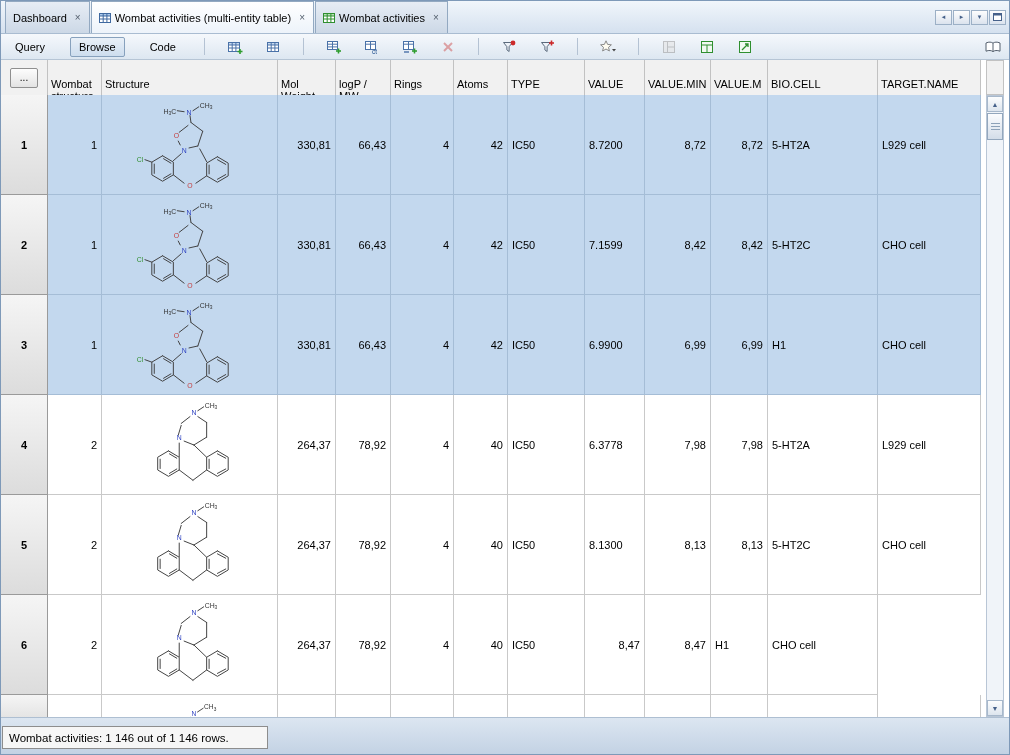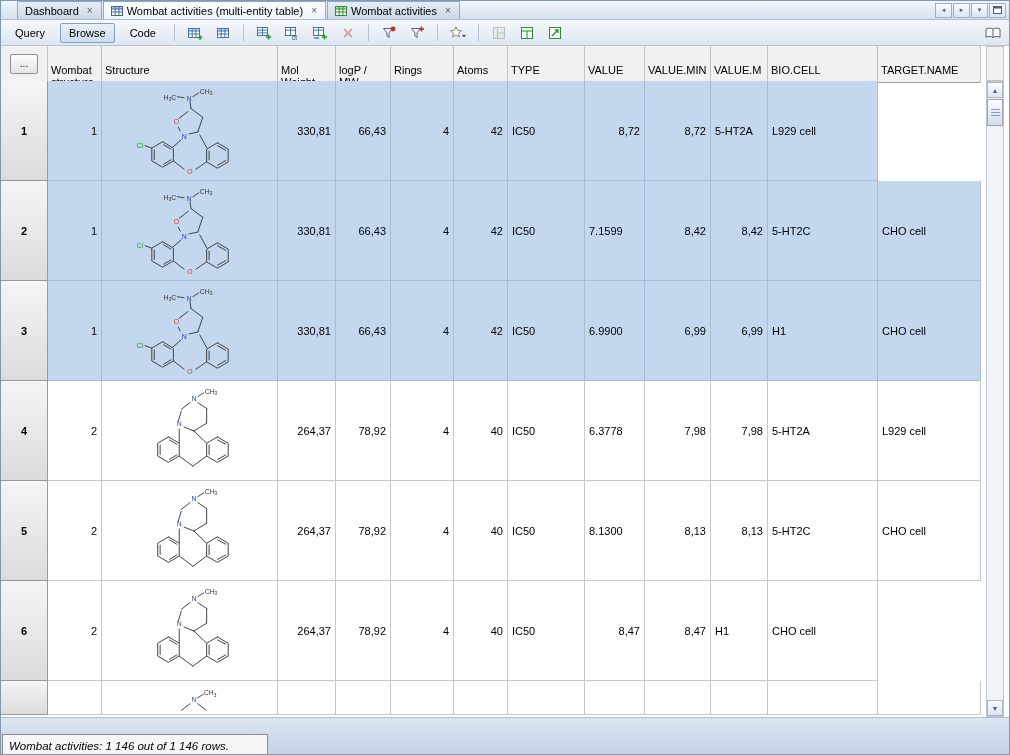--- a/index.html
+++ b/index.html
@@ -2,35 +2,35 @@
 <html><head>
 <meta charset="utf-8">
 <style>
   * { box-sizing: border-box; margin: 0; padding: 0; }
   html,body { width:1010px; height:755px; }
   body { font-family:"Liberation Sans", sans-serif; font-size:11px; color:#000; background:#d2dfee; }
   .window { width:1010px; height:755px; border:1px solid #7e99b8; background:#d2dfee;
             display:flex; flex-direction:column; overflow:hidden; position:relative; }
 
   
-  .tabbar { height:19px; background:linear-gradient(#f1f6fb,#d5e1ef); border-bottom:1px solid #a9bcd1;
-            display:flex; align-items:stretch; padding-left:16px; flex:0 0 auto; }
+  .tabbar { height:33px; background:linear-gradient(#f1f6fb,#d5e1ef); border-bottom:1px solid #a9bcd1;
+            display:flex; align-items:stretch; padding-left:4px; flex:0 0 auto; }
   .tab { display:flex; align-items:center; gap:4px; padding:0 7px; margin-right:1px;
          border:1px solid #93a9c1; border-bottom:none; background:linear-gradient(#e7edf5,#ccd8e6);
          white-space:nowrap; cursor:default; }
   .tab.active { background:linear-gradient(#ffffff,#edf3fa);justify-content:flex-end; }
   .tab .close { color:#55606e; font-size:10px; line-height:10px; margin-left:3px; padding:0 1px; }
   .tab-controls { margin-left:auto; display:flex; align-items:center; gap:1px; padding:2px 3px 2px 0; }
   .tc-btn { width:17px; height:15px; border:1px solid #9cb0c6; background:linear-gradient(#fdfdfd,#dbe3ee);
             display:flex; align-items:center; justify-content:center; font-size:7px; color:#46618a; }
   .tc-btn svg { display:block; }
 
   
   .toolbar { height:26px; background:linear-gradient(#f5f8fc,#dde7f1); border-bottom:1px solid #b6c5d5;
-             display:flex; align-items:center; padding:0 5px; gap:6px; flex:0 0 auto; }
+             display:flex; align-items:center; padding:0 5px; gap:16px; flex:0 0 auto; }
   .mode-btn { font-family:inherit; font-size:11px; padding:3px 8px; background:transparent;
               border:1px solid transparent; border-radius:2px; }
   .mode-btn.active { background:linear-gradient(#e9f0f8,#cdddee); border:1px solid #87a1bd; }
   .tb-sep { width:1px; height:17px; background:#b4c2d3; margin:0 3px; flex:0 0 auto; }
   .tb-icon { width:22px; height:21px; border:1px solid transparent; background:transparent;
              display:flex; align-items:center; justify-content:center; border-radius:2px; }
   .tb-icon.disabled { opacity:.55; }
   .spacer { flex:1 1 auto; }
 
   
@@ -68,21 +68,21 @@
             justify-content:center; font-size:7px; color:#46618a; }
   .sb-up { top:0; }
   .sb-down { bottom:0; }
   .sb-thumb { position:absolute; left:0; top:17px; width:16px; height:27px; border:1px solid #93a7bd;
               background:linear-gradient(#fbfcfe,#d3dde9);
               display:flex; flex-direction:column; align-items:center; justify-content:center; gap:2px; }
   .sb-thumb i { display:block; width:9px; height:1px; background:#8ca1b8; }
 
   
   .statusbar { height:37px; flex:0 0 auto; background:linear-gradient(#dce6f1,#c3d2e4);
-               border-top:1px solid #aebfd2; padding:16px 0 0 1px;font-style:italic; }
+               border-top:1px solid #aebfd2; padding:8px 0 0 1px; }
   .status-box { width:266px; height:23px; background:#f6f6f6; border:1px solid #8d8d8d;
                 display:flex; align-items:center; padding:0 6px; font-size:11.5px; white-space:nowrap; }
 </style>
 </head>
 <body>
 
 <svg width="0" height="0" style="position:absolute" aria-hidden="true">
   <defs>
     <symbol id="molA" viewBox="0 0 150 96">
       <g stroke="#404040" stroke-width="1" fill="none" stroke-linecap="round">
@@ -340,20 +340,21 @@
         <div class="cell struct">
             <svg class="mol">
               <use href="#molA"></use>
             </svg>
           </div>
         <div class="cell num">330,81</div>
         <div class="cell num">66,43</div>
         <div class="cell num">4</div>
         <div class="cell num">42</div>
         <div class="cell">IC50</div>
+        <div class="cell">8.7200</div>
         <div class="cell num">8,72</div>
         <div class="cell num">8,72</div>
         <div class="cell">5-HT2A</div>
         <div class="cell">L929 cell</div>
       </div>
 
       <div class="data-row selected">
         <div class="rowhead">2</div>
         <div class="cell num">1</div>
         <div class="cell struct">

